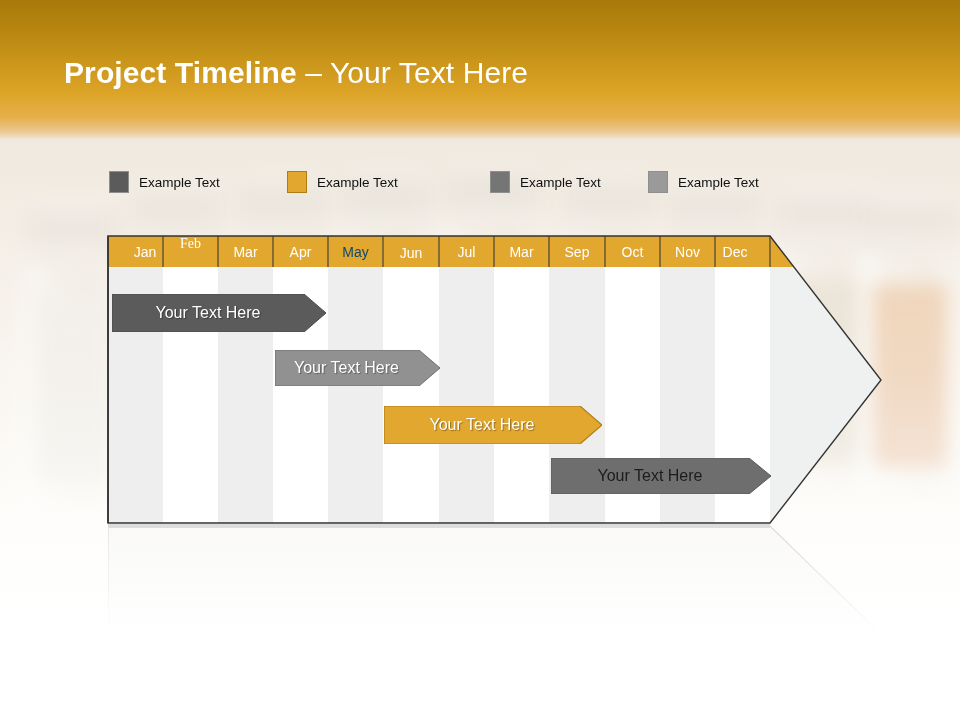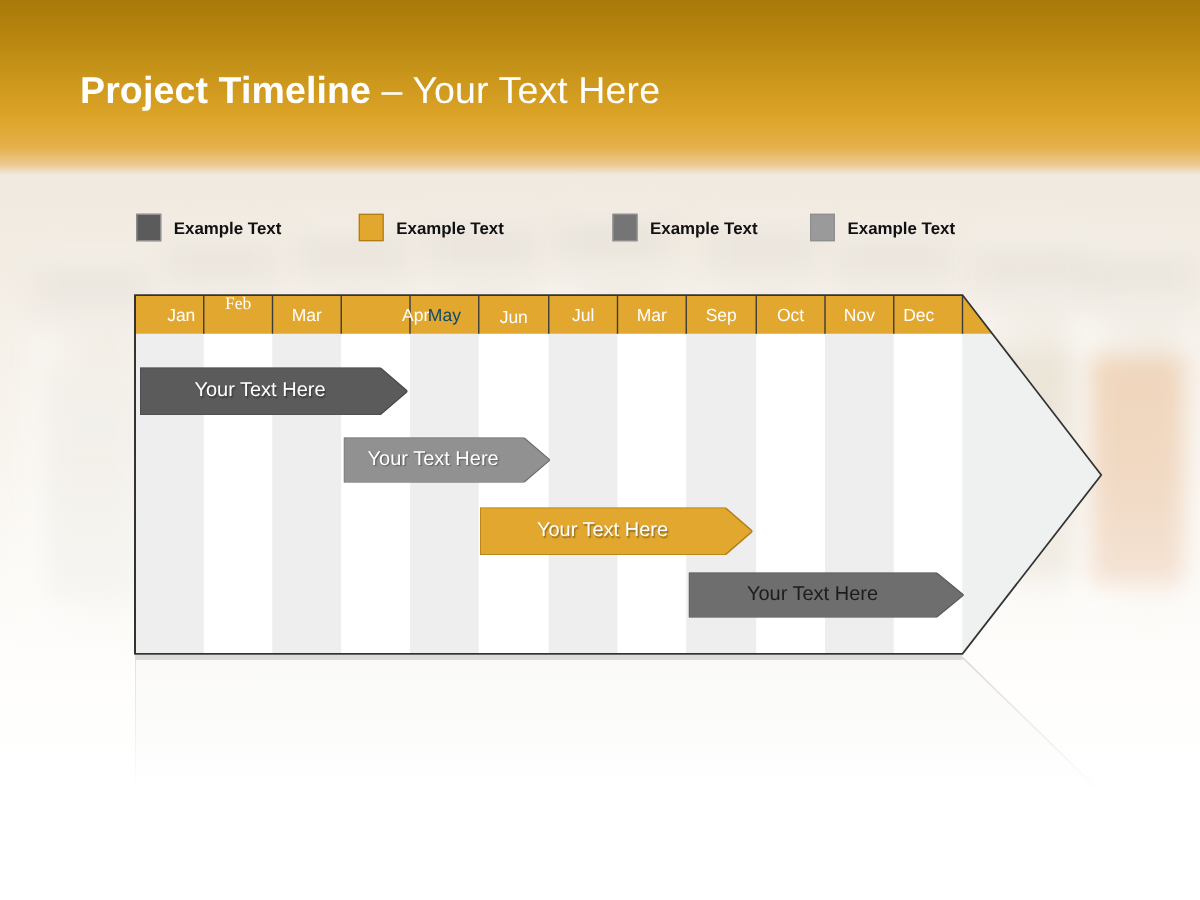--- a/index.html
+++ b/index.html
@@ -141,21 +141,21 @@
   .legend-swatch {
     width: 20px;
     height: 22px;
     border: 1px solid #8e8e8e;
     box-sizing: border-box;
     margin-right: 10px;
     flex: 0 0 auto;
   }
   .legend-label {
     font-size: 13.5px;
-    font-weight: bold;
+    font-weight: normal;
     color: #111111;
   }
 
   
   .chart {
     position: absolute;
     left: 108px;
     top: 236px;
     width: 773px;
     height: 287px;
@@ -356,21 +356,21 @@
     <div>
       <div style="position:absolute;left:0px;   top:0px;width:74px;height:31px;display:flex;align-items:center;justify-content:center;color:#ffffff;font-size:14px;">
         <span>Jan</span>
       </div>
       <div style="position:absolute;left:55px;  top:0px;width:55px;height:31px;display:flex;align-items:flex-start;justify-content:center;color:#ffffff;font-size:14px;font-family:Liberation Serif, serif;">
         <span>Feb</span>
       </div>
       <div style="position:absolute;left:110px; top:0px;width:55px;height:31px;display:flex;align-items:center;justify-content:center;color:#ffffff;font-size:14px;">
         <span>Mar</span>
       </div>
-      <div style="position:absolute;left:165px; top:0px;width:55px;height:31px;display:flex;align-items:center;justify-content:center;color:#ffffff;font-size:14px;padding-left:32px;">
+      <div style="position:absolute;left:165px; top:0px;width:55px;height:31px;display:flex;align-items:center;justify-content:center;color:#ffffff;font-size:14px;">
         <span>Apr</span>
       </div>
       <div style="position:absolute;left:220px; top:0px;width:55px;height:31px;display:flex;align-items:center;justify-content:center;color:#0c4a6e;font-size:14px;">
         <span>May</span>
       </div>
       <div style="position:absolute;left:275px; top:0px;width:56px;height:34px;display:flex;align-items:center;justify-content:center;color:#ffffff;font-size:14px;">
         <span>Jun</span>
       </div>
       <div style="position:absolute;left:331px; top:0px;width:55px;height:31px;display:flex;align-items:center;justify-content:center;color:#ffffff;font-size:14px;">
         <span>Jul</span>

